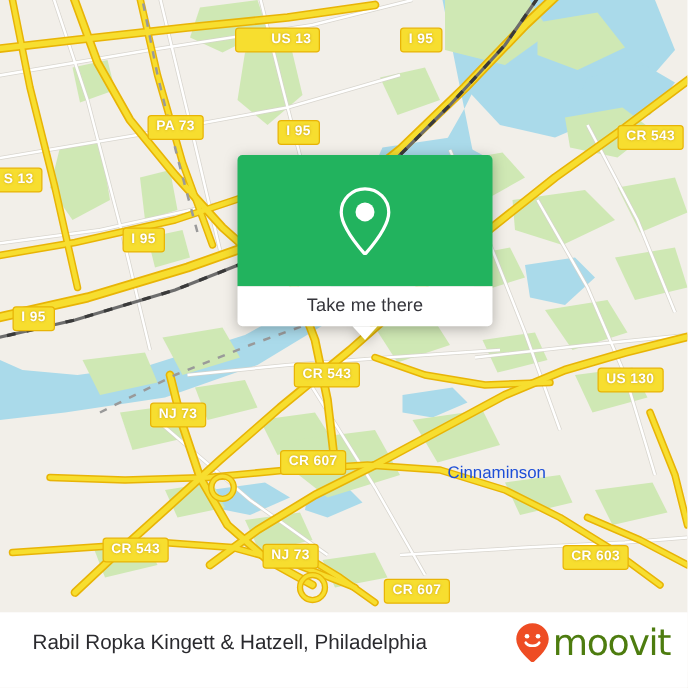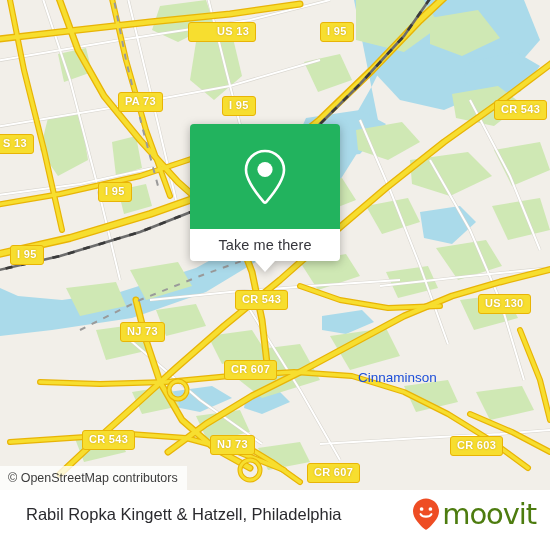--- a/index.html
+++ b/index.html
@@ -42,21 +42,21 @@
     color: #1d4ed8;
     font-size: 13.5px;
     white-space: nowrap;
     font-family: "Liberation Sans", sans-serif;
   }
 
   
   #popup {
     position: absolute;
     left: 190px; top: 124px;
-    width: 150px;
+    width: 204px;
     filter: drop-shadow(0 2px 5px rgba(0,0,0,.28));
     z-index: 40;
   }
   #popup-green {
     background: #22b35e;
     border-radius: 4px 4px 0 0;
     height: 105px;
     display: flex;
     align-items: center;
     justify-content: center;
@@ -327,23 +327,20 @@
                    C42 11.4 33.5 3 23 3 Z" fill="none" stroke="#ffffff" stroke-width="2.6"></path>
           <circle cx="23" cy="21.5" r="7.6" fill="#ffffff"></circle>
         </svg>
       </div>
       <div id="popup-action">
         <span id="popup-action-label">Take me there</span>
       </div>
       <div id="popup-tail"></div>
     </div>
 
-    <div id="attribution">
-      <span id="attribution-text">© OpenStreetMap contributors</span>
-    </div>
   </div>
 
   <div id="footer">
     <span id="footer-title">Rabil Ropka Kingett &amp; Hatzell, Philadelphia</span>
 
     <div id="brand">
       <svg width="30" height="34" viewBox="0 0 30 34">
         <path d="M15 1.5 C7.8 1.5 2 7.2 2 14.2 C2 21.5 9.6 28.6 13.6 32.1
                  C14.4 32.8 15.6 32.8 16.4 32.1 C20.4 28.6 28 21.5 28 14.2
                  C28 7.2 22.2 1.5 15 1.5 Z" fill="#ee4d24"></path>

